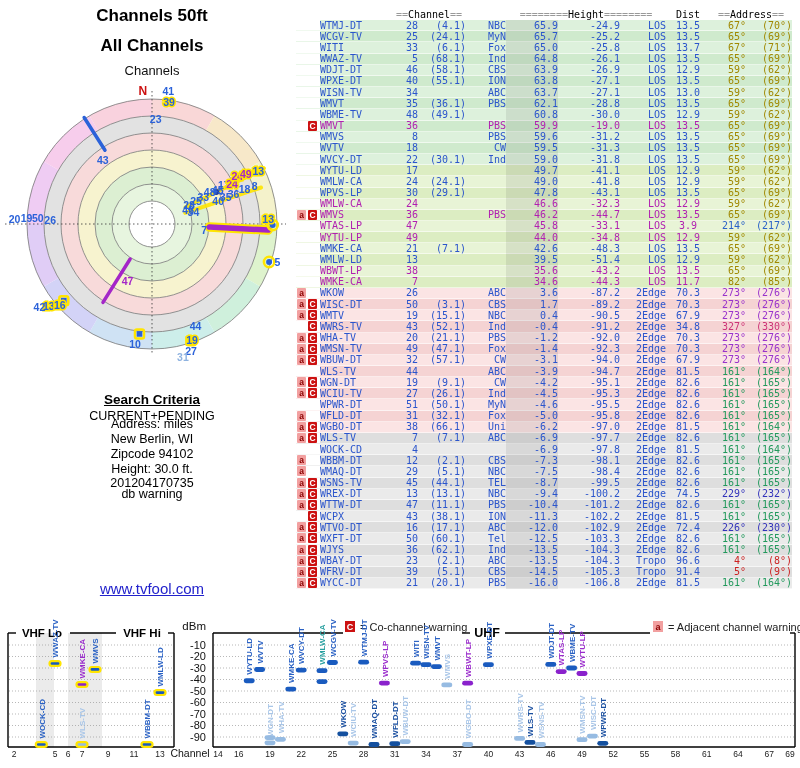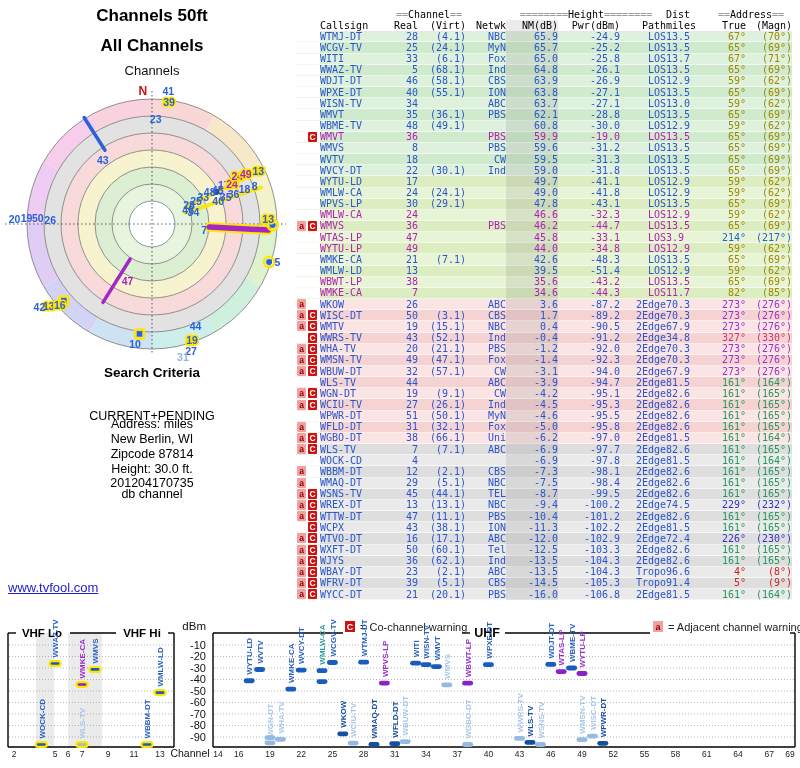--- a/index.html
+++ b/index.html
@@ -4,38 +4,38 @@
 <style>
   html,body{margin:0;padding:0;background:#fff}
   body{width:800px;height:768px;position:relative;overflow:hidden;
        font-family:"Liberation Sans",sans-serif;-webkit-font-smoothing:antialiased}
   .abs{position:absolute}
   
   #title1,#title2{left:8px;width:288px;text-align:center;font-weight:bold;font-size:17px;color:#000}
   #title1{top:6px}#title2{top:36px}
   #truenorth{left:8px;top:63px;width:288px;text-align:center;font-size:13px;color:#111}
   #polar-wrap{left:5px;top:78px}
-  #search-head{left:8px;top:365px;width:288px;text-align:center;font-weight:bold;font-size:13.5px;color:#000}
+  #search-head{left:8px;top:392px;width:288px;text-align:center;font-weight:bold;font-size:13.5px;text-decoration:underline;color:#000}
   .sc-line{left:8px;width:288px;text-align:center;font-size:12.5px;color:#000}
-  #tvfool-link{left:8px;top:580px;width:288px;text-align:left;font-size:13px}
+  #tvfool-link{left:8px;top:580px;width:288px;text-align:center;font-size:15px}
   #tvfool-link a{color:#2222cc;text-decoration:underline;cursor:pointer}
   
   #tbl{left:296px;top:9px;width:496px;font-family:"DejaVu Sans Mono",monospace;
        font-size:10px;color:#000}
   .trow{display:flex;height:11.16px;line-height:11.16px;box-sizing:border-box;align-items:center;white-space:pre}
   .drow{border-bottom:1px solid rgba(255,255,255,0.55)}
   .m{width:24px;background:#fff;display:flex;height:100%;align-items:center}
   .slot{width:11px;height:10px;display:flex;align-items:center;justify-content:center}
   .chip{font-size:8.5px;font-weight:bold;width:9px;height:10px;line-height:10px;text-align:center;border-radius:1px;font-family:"Liberation Sans",sans-serif}
   .chipC{background:#cc1111;color:#fff}
   .chipA{background:#f2a0a0;color:#8b0000}
   .cs{width:72px}.re{width:26px;text-align:right}.vi{width:48px;text-align:right}
   .ne{width:40px;text-align:right}.nm{width:52px;text-align:right}
   .pw{width:62px;text-align:right}.pa{width:46px;text-align:right}
-  .di{width:44px;text-align:left}.tr{width:36px;text-align:right}.mg{width:46px;text-align:right}
+  .di{width:44px;text-align:center}.tr{width:36px;text-align:right}.mg{width:46px;text-align:right}
   .span-ch{width:74px;text-align:center}.span-sig{width:160px;text-align:center}.span-az{width:82px;text-align:center}
   .hdr{color:#000}
   .eq{color:#999}
   .nm-shade{background:rgba(60,60,60,0.10)}
   .rb{color:#2b55cc}.rm{color:#b11fb1}
   svg text{font-family:"Liberation Sans",sans-serif}
 </style>
 </head>
 <body>
 
@@ -126,48 +126,35 @@
       <text x="228.63579643077577" y="119.78700004858251" text-anchor="middle" font-size="10.5" font-weight="bold" fill="#2b62d9">36</text>
       <text x="239.49637868827926" y="114.9170211006276" text-anchor="middle" font-size="10.5" font-weight="bold" fill="#2b62d9">18</text>
       <text x="249.77888039845874" y="112.09154682375498" text-anchor="middle" font-size="10.5" font-weight="bold" fill="#2b62d9">8</text>
     </svg>
 </div>
 
 <div class="abs" id="search-head">Search Criteria</div>
 <div class="abs sc-line" style="top:409px">CURRENT+PENDING</div>
 <div class="abs sc-line" style="top:417px">Address: miles</div>
 <div class="abs sc-line" style="top:432px">New Berlin, WI</div>
-<div class="abs sc-line" style="top:447px">Zipcode 87814</div>
+<div class="abs sc-line" style="top:447px">Zipcode 94102</div>
 <div class="abs sc-line" style="top:462px">Height: 30.0 ft.</div>
-<div class="abs sc-line" style="top:487px">db channel</div>
+<div class="abs sc-line" style="top:487px">db warning</div>
 <div class="abs sc-line" style="top:476px">201204170735</div>
 <div class="abs" id="tvfool-link"><a>www.tvfool.com</a></div>
 
 <div class="abs" id="tbl">
   <div class="trow hdr">
     <span class="m"></span>
     <span class="cs"></span>
     <span class="span-ch"><span class="eq">==</span><span>Channel</span><span class="eq">==</span></span>
     <span class="ne"></span>
     <span class="span-sig"><span class="eq">========</span><span>Height</span><span class="eq">========</span></span>
     <span class="di">Dist</span>
     <span class="span-az"><span class="eq">==</span><span>Address</span><span class="eq">==</span></span>
-  </div>
-  <div class="trow hdr">
-    <span class="m"></span>
-    <span class="cs">Callsign</span>
-    <span class="re">Real</span>
-    <span class="vi">(Virt)</span>
-    <span class="ne">Netwk</span>
-    <span class="nm nm-shade">NM(dB)</span>
-    <span class="pw">Pwr(dBm)</span>
-    <span class="pa">Path</span>
-    <span class="di">miles</span>
-    <span class="tr">True</span>
-    <span class="mg">(Magn)</span>
   </div>
   <div id="rows">
       <div class="trow drow rb" style="background: rgb(221, 241, 220);"><span class="m" style="background: rgb(255, 255, 255);"><span class="slot"></span><span class="slot"></span></span><span class="cs">WTMJ-DT</span><span class="re">28</span><span class="vi">(4.1)</span><span class="ne">NBC</span><span class="nm nm-shade">65.9</span><span class="pw">-24.9</span><span class="pa">LOS</span><span class="di">13.5</span><span class="tr" style="color:#a08800">67°</span><span class="mg" style="color:#a08800">(70°)</span></div>
       <div class="trow drow rb" style="background: rgb(207, 234, 205);"><span class="m" style="background: rgb(255, 255, 255);"><span class="slot"></span><span class="slot"></span></span><span class="cs">WCGV-TV</span><span class="re">25</span><span class="vi">(24.1)</span><span class="ne">MyN</span><span class="nm nm-shade">65.7</span><span class="pw">-25.2</span><span class="pa">LOS</span><span class="di">13.5</span><span class="tr" style="color:#a08800">65°</span><span class="mg" style="color:#a08800">(69°)</span></div>
       <div class="trow drow rb" style="background: rgb(221, 241, 220);"><span class="m" style="background: rgb(255, 255, 255);"><span class="slot"></span><span class="slot"></span></span><span class="cs">WITI</span><span class="re">33</span><span class="vi">(6.1)</span><span class="ne">Fox</span><span class="nm nm-shade">65.0</span><span class="pw">-25.8</span><span class="pa">LOS</span><span class="di">13.7</span><span class="tr" style="color:#a08800">67°</span><span class="mg" style="color:#a08800">(71°)</span></div>
       <div class="trow drow rb" style="background: rgb(207, 234, 205);"><span class="m" style="background: rgb(255, 255, 255);"><span class="slot"></span><span class="slot"></span></span><span class="cs">WWAZ-TV</span><span class="re">5</span><span class="vi">(68.1)</span><span class="ne">Ind</span><span class="nm nm-shade">64.8</span><span class="pw">-26.1</span><span class="pa">LOS</span><span class="di">13.5</span><span class="tr" style="color:#a08800">65°</span><span class="mg" style="color:#a08800">(69°)</span></div>
       <div class="trow drow rb" style="background: rgb(221, 241, 220);"><span class="m" style="background: rgb(255, 255, 255);"><span class="slot"></span><span class="slot"></span></span><span class="cs">WDJT-DT</span><span class="re">46</span><span class="vi">(58.1)</span><span class="ne">CBS</span><span class="nm nm-shade">63.9</span><span class="pw">-26.9</span><span class="pa">LOS</span><span class="di">12.9</span><span class="tr" style="color:#a08800">59°</span><span class="mg" style="color:#a08800">(62°)</span></div>
       <div class="trow drow rb" style="background: rgb(207, 234, 205);"><span class="m" style="background: rgb(255, 255, 255);"><span class="slot"></span><span class="slot"></span></span><span class="cs">WPXE-DT</span><span class="re">40</span><span class="vi">(55.1)</span><span class="ne">ION</span><span class="nm nm-shade">63.8</span><span class="pw">-27.1</span><span class="pa">LOS</span><span class="di">13.5</span><span class="tr" style="color:#a08800">65°</span><span class="mg" style="color:#a08800">(69°)</span></div>
       <div class="trow drow rb" style="background: rgb(221, 241, 220);"><span class="m" style="background: rgb(255, 255, 255);"><span class="slot"></span><span class="slot"></span></span><span class="cs">WISN-TV</span><span class="re">34</span><span class="vi"></span><span class="ne">ABC</span><span class="nm nm-shade">63.7</span><span class="pw">-27.1</span><span class="pa">LOS</span><span class="di">13.0</span><span class="tr" style="color:#a08800">59°</span><span class="mg" style="color:#a08800">(62°)</span></div>
       <div class="trow drow rb" style="background: rgb(207, 234, 205);"><span class="m" style="background: rgb(255, 255, 255);"><span class="slot"></span><span class="slot"></span></span><span class="cs">WMVT</span><span class="re">35</span><span class="vi">(36.1)</span><span class="ne">PBS</span><span class="nm nm-shade">62.1</span><span class="pw">-28.8</span><span class="pa">LOS</span><span class="di">13.5</span><span class="tr" style="color:#a08800">65°</span><span class="mg" style="color:#a08800">(69°)</span></div>

